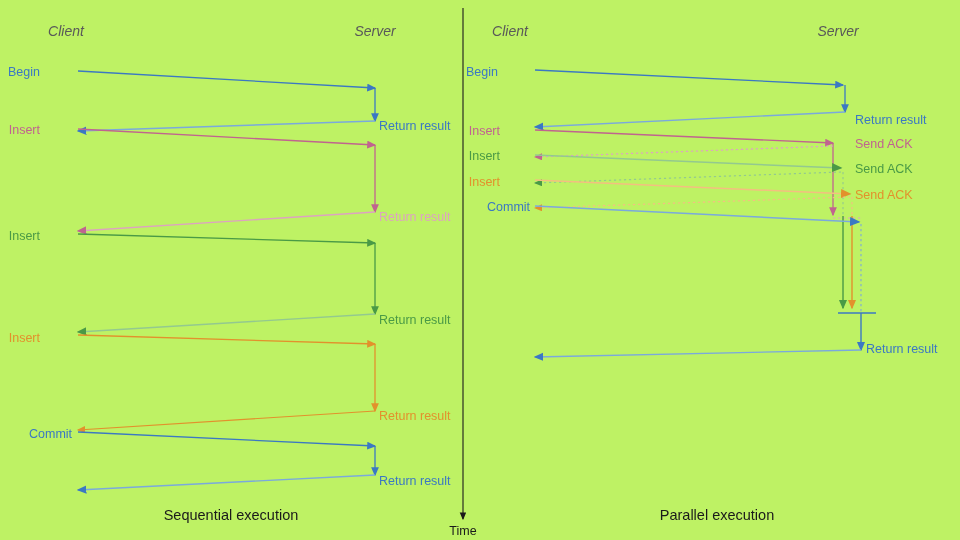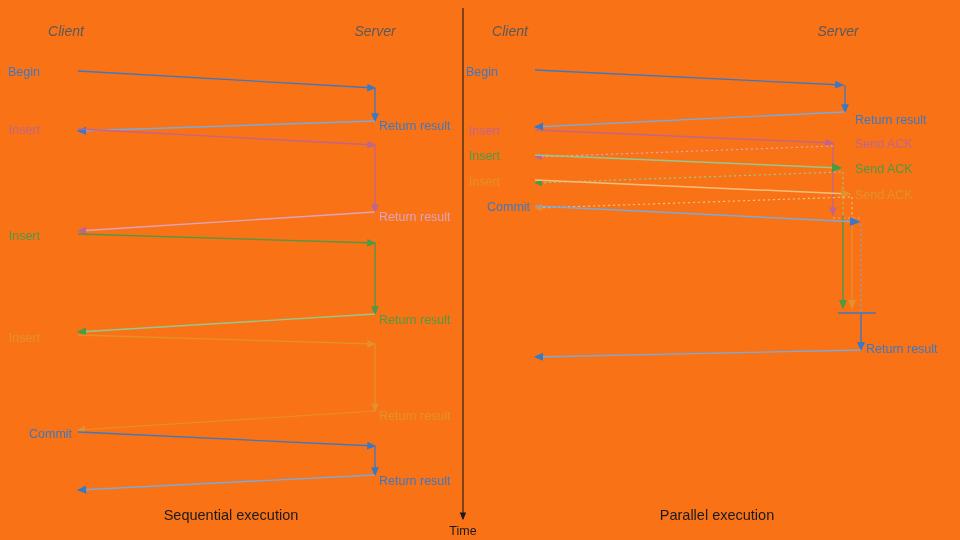--- a/index.html
+++ b/index.html
@@ -1,18 +1,18 @@
 <!DOCTYPE html>
 <html><head>
 <meta charset="utf-8">
 <style>
   html,body{margin:0;padding:0;background:#ffffff;}
   body{width:960px;height:540px;overflow:hidden;
        font-family:"Liberation Sans","DejaVu Sans",sans-serif;}
-  #stage{position:relative;width:960px;height:540px;background:#f97316;}
+  #stage{position:relative;width:960px;height:540px;background:#bef264;}
   svg#canvas{position:absolute;left:0;top:0;width:960px;height:540px;}
   text{font-family:"Liberation Sans","DejaVu Sans",sans-serif;}
   .lane-title{font-size:14px;font-style:italic;fill:#595959;}
   .msg-label{font-size:12.5px;}
   .caption{font-size:14.5px;fill:#1a1a1a;}
   .axis-label{font-size:12.5px;fill:#1a1a1a;}
 </style>
 </head>
 <body>
 

